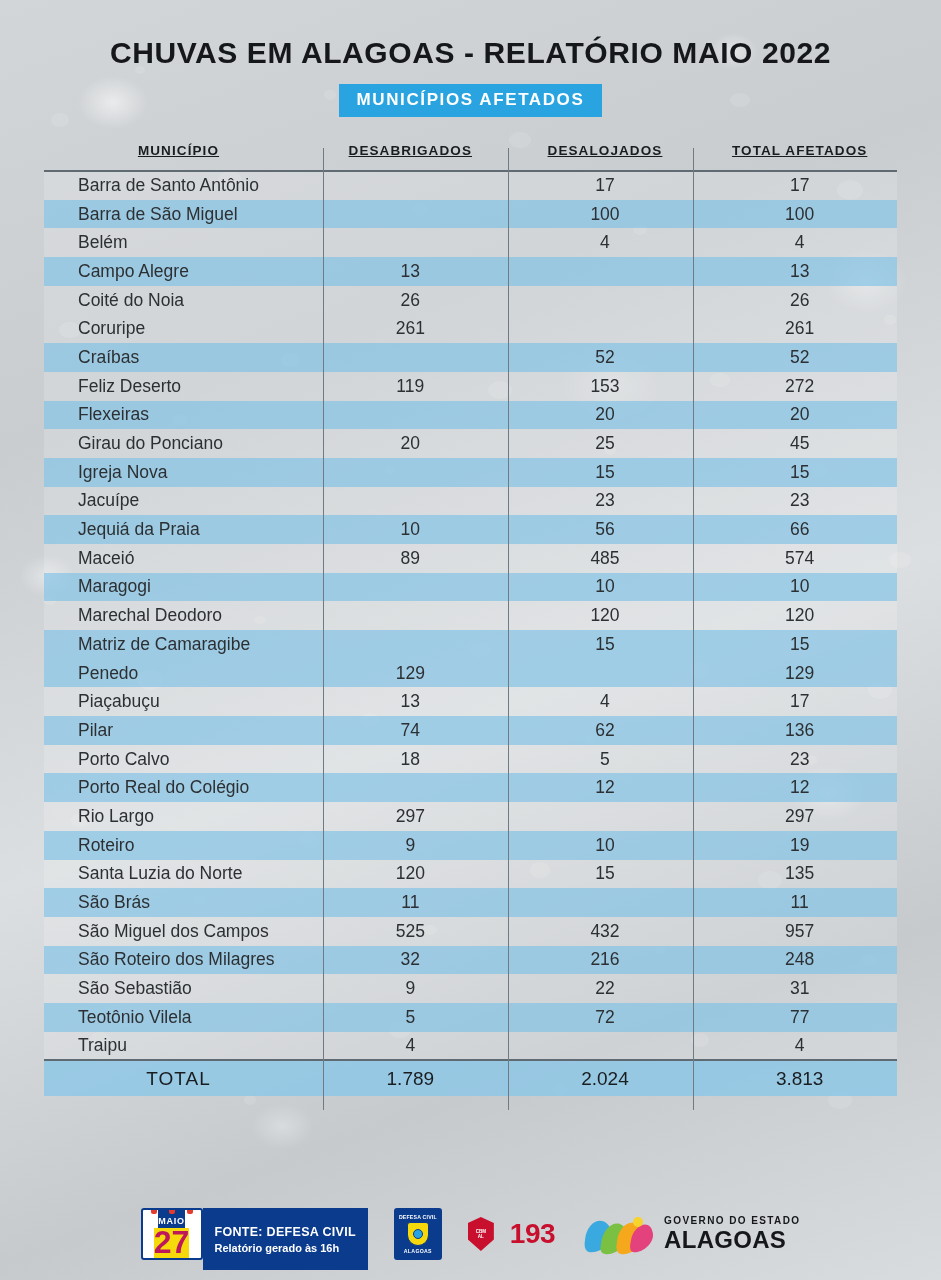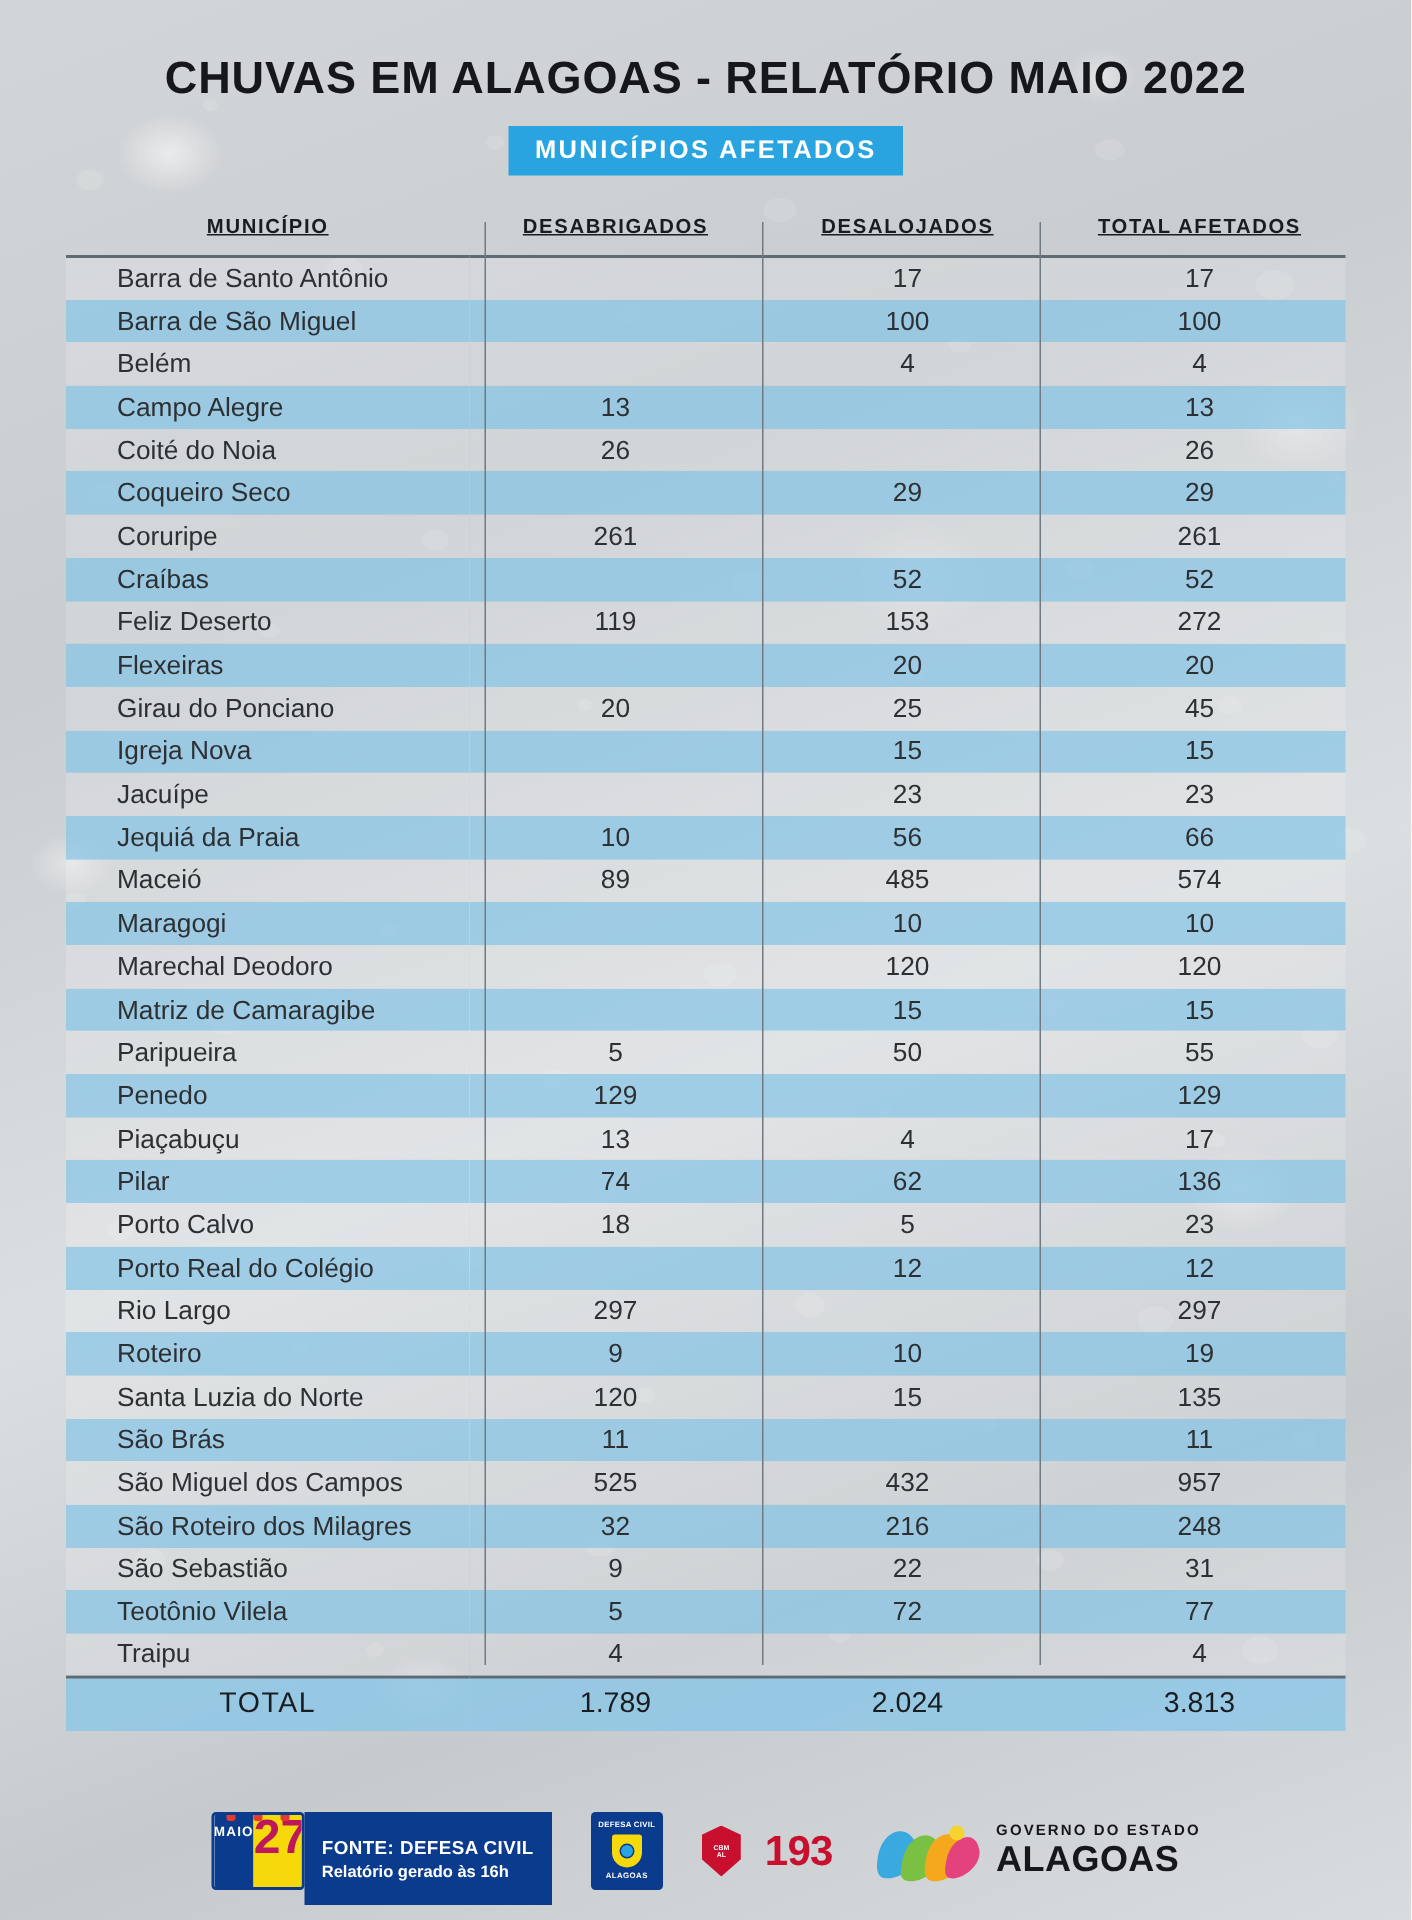--- a/index.html
+++ b/index.html
@@ -129,22 +129,24 @@
     display: flex;
     align-items: stretch;
     height: 52px;
   }
   .cal {
     width: 62px;
     background: #ffffff;
     border: 2px solid #0a3b8c;
     border-radius: 3px;
     display: flex;
+    flex-direction: column;
     overflow: hidden;
     position: relative;
+    align-items: center;
   }
   .cal .pins {
     position: absolute; top: -5px; left: 8px; right: 8px;
     display: flex; justify-content: space-between;
   }
   .cal .pins i {
     width: 6px; height: 9px; background: #e53b2e; border-radius: 2px; display: block;
   }
   .cal .cal-month {
     background: #0a3b8c;
@@ -315,26 +317,20 @@
             <td class="num">13</td>
             <td class="num"></td>
             <td class="num">13</td>
           </tr>
           <tr class="norm">
             <td class="mun">Coité do Noia</td>
             <td class="num">26</td>
             <td class="num"></td>
             <td class="num">26</td>
           </tr>
-          <tr class="alt">
-            <td class="mun">Coqueiro Seco</td>
-            <td class="num"></td>
-            <td class="num">29</td>
-            <td class="num">29</td>
-          </tr>
           <tr class="norm">
             <td class="mun">Coruripe</td>
             <td class="num">261</td>
             <td class="num"></td>
             <td class="num">261</td>
           </tr>
           <tr class="alt">
             <td class="mun">Craíbas</td>
             <td class="num"></td>
             <td class="num">52</td>
@@ -392,26 +388,20 @@
             <td class="mun">Marechal Deodoro</td>
             <td class="num"></td>
             <td class="num">120</td>
             <td class="num">120</td>
           </tr>
           <tr class="alt">
             <td class="mun">Matriz de Camaragibe</td>
             <td class="num"></td>
             <td class="num">15</td>
             <td class="num">15</td>
-          </tr>
-          <tr class="norm">
-            <td class="mun">Paripueira</td>
-            <td class="num">5</td>
-            <td class="num">50</td>
-            <td class="num">55</td>
           </tr>
           <tr class="alt">
             <td class="mun">Penedo</td>
             <td class="num">129</td>
             <td class="num"></td>
             <td class="num">129</td>
           </tr>
           <tr class="norm">
             <td class="mun">Piaçabuçu</td>
             <td class="num">13</td>

